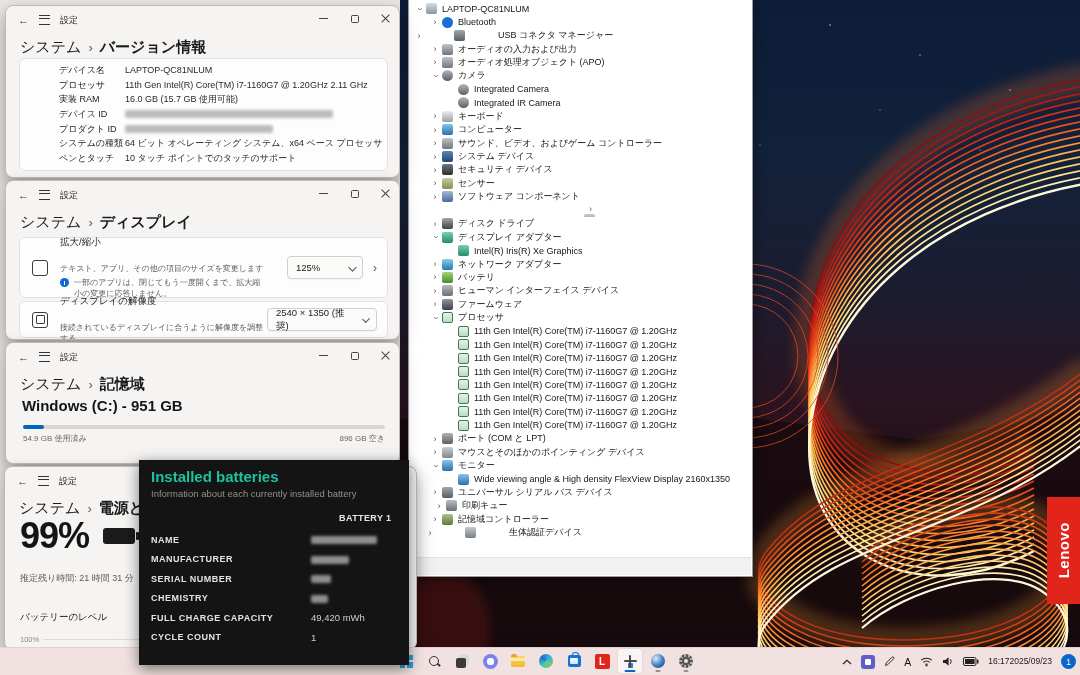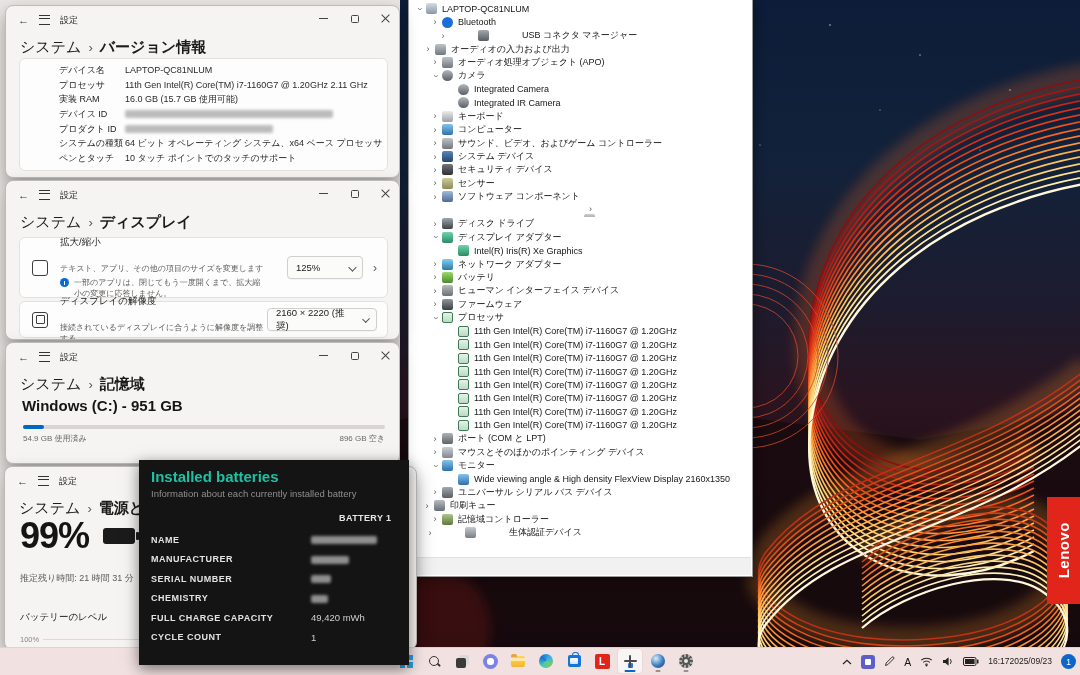--- a/index.html
+++ b/index.html
@@ -264,27 +264,27 @@
         <span class="tw-icon"></span>
         <span class="tw-label">LAPTOP-QC81NLUM</span>
       </div>
 
       <div class="tw-row a-c i-bluetooth" style="padding-left: 20px;">
         <span class="tw-arrow"></span>
         <span class="tw-icon"></span>
         <span class="tw-label">Bluetooth</span>
       </div>
 
-      <div class="tw-row a-c i-usb" style="padding-left: 28px; gap: 28px;">
+      <div class="tw-row a-c i-usb" style="padding-left: 4px; gap: 28px;">
         <span class="tw-arrow"></span>
         <span class="tw-icon"></span>
         <span class="tw-label">USB コネクタ マネージャー</span>
       </div>
 
-      <div class="tw-row a-c i-audio" style="padding-left: 13px;">
+      <div class="tw-row a-c i-audio" style="padding-left: 20px;">
         <span class="tw-arrow"></span>
         <span class="tw-icon"></span>
         <span class="tw-label">オーディオの入力および出力</span>
       </div>
 
       <div class="tw-row a-c i-audio" style="padding-left: 20px;">
         <span class="tw-arrow"></span>
         <span class="tw-icon"></span>
         <span class="tw-label">オーディオ処理オブジェクト (APO)</span>
       </div>
@@ -475,21 +475,21 @@
         <span class="tw-label">Wide viewing angle &amp; High density FlexView Display 2160x1350</span>
       </div>
 
 
       <div class="tw-row a-c i-usb" style="padding-left: 20px;">
         <span class="tw-arrow"></span>
         <span class="tw-icon"></span>
         <span class="tw-label">ユニバーサル シリアル バス デバイス</span>
       </div>
 
-      <div class="tw-row a-c i-printer" style="padding-left: 12px;">
+      <div class="tw-row a-c i-printer" style="padding-left: 24px;">
         <span class="tw-arrow"></span>
         <span class="tw-icon"></span>
         <span class="tw-label">印刷キュー</span>
       </div>
 
       <div class="tw-row a-c i-storage" style="padding-left: 20px;">
         <span class="tw-arrow"></span>
         <span class="tw-icon"></span>
         <span class="tw-label">記憶域コントローラー</span>
       </div>
@@ -596,21 +596,21 @@
     </div>
     <span class="nav-chevron">›</span>
   </div>
   <div class="card setting-row" style="left:13px;right:11px;top:120px;height:35px">
     <span class="sr-icon res"></span>
     <div class="sr-text">
       <div class="sr-title">ディスプレイの解像度</div>
       <div class="sr-desc">接続されているディスプレイに合うように解像度を調整する</div>
     </div>
     <div class="dd" style="width:92px">
-      <span>2160 × 2220 (推奨)</span>
+      <span>2540 × 1350 (推奨)</span>
     </div>
   </div>
 </div>
 
 <div class="swin" style="left:5px;top:342px;width:393px;height:120px">
   <div class="titlebar">
     <span class="back-glyph">←</span>
     <span class="hamburger"></span>
     <span>設定</span>
     <span class="caps">

